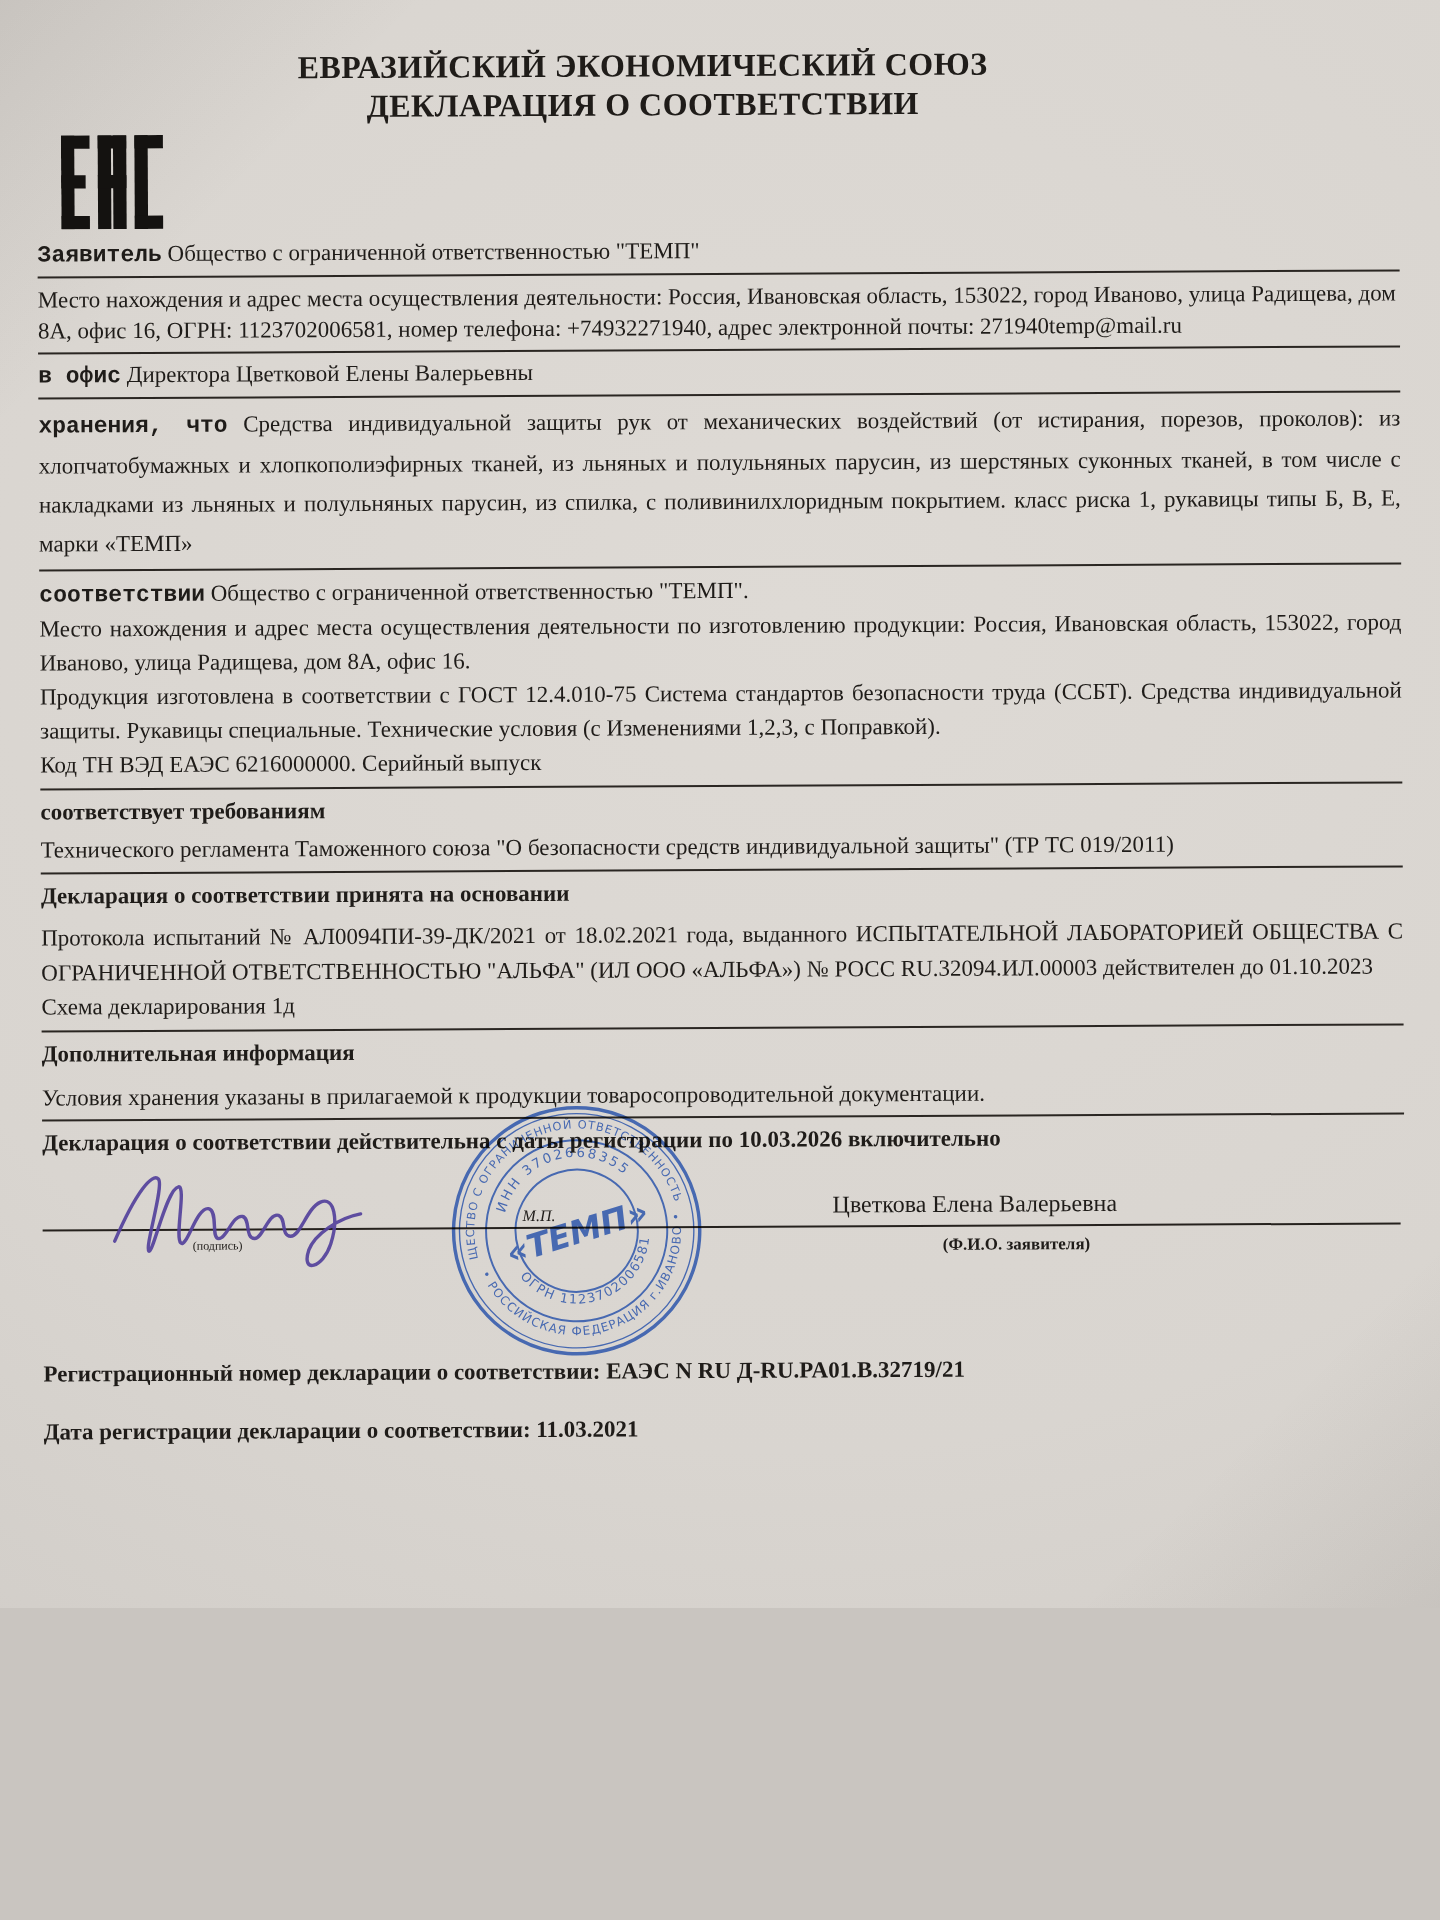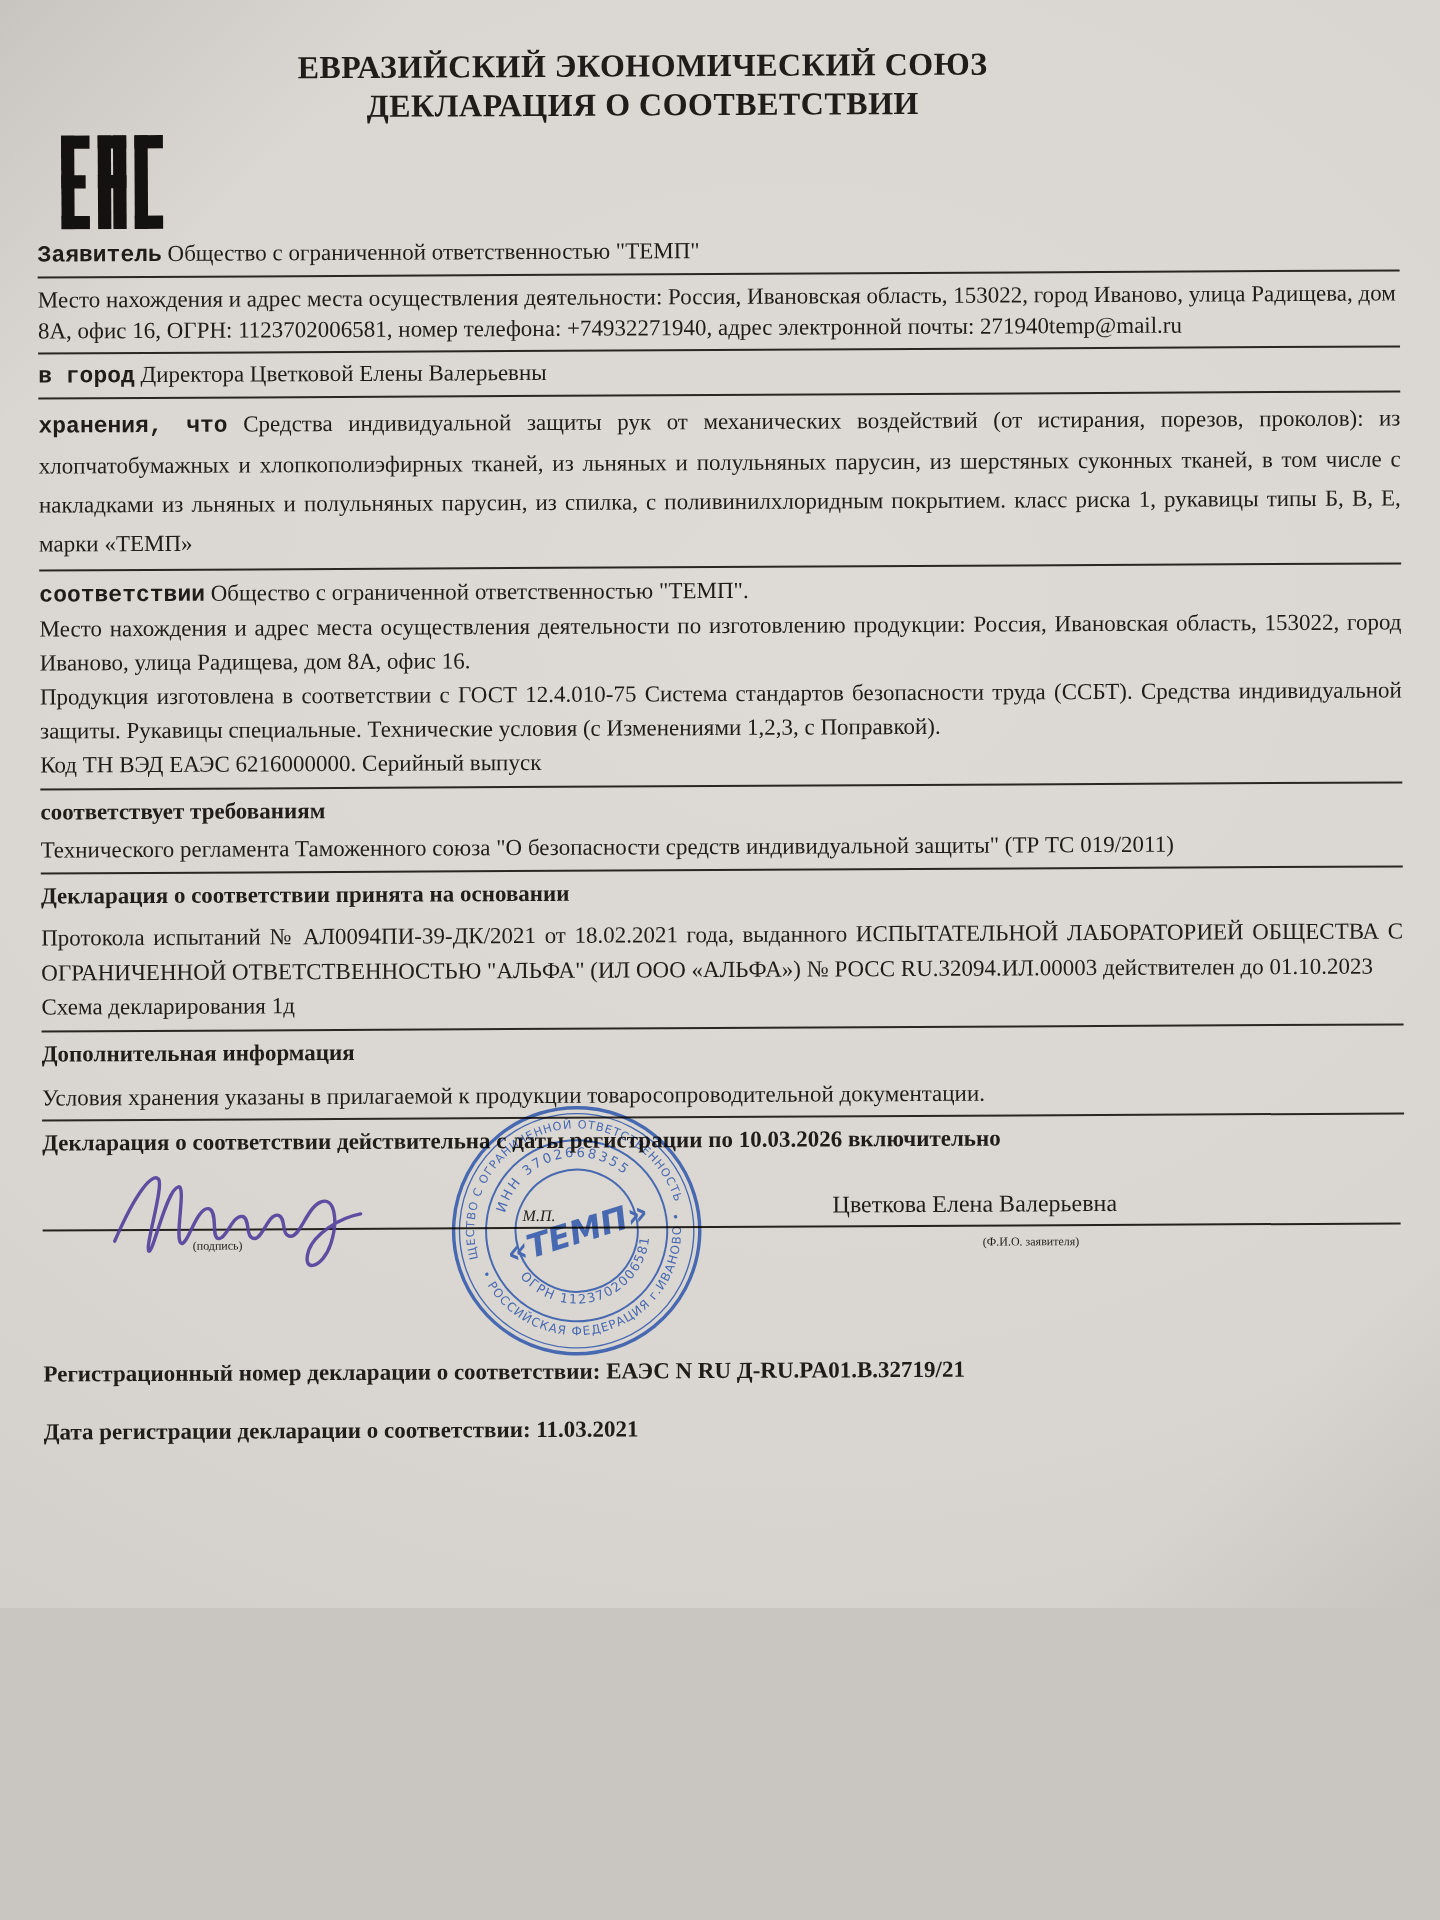--- a/index.html
+++ b/index.html
@@ -40,21 +40,21 @@
   .block-izg{font-size:23px;line-height:34px;text-align:justify;}
   .heading{font-size:23px;font-weight:bold;line-height:32px;}
   .complies{font-size:23px;line-height:32px;margin-top:6px;}
   .basis{font-size:23px;line-height:35px;margin-top:8px;text-align:justify;}
   .scheme{font-size:23px;line-height:34px;}
   .addtext{font-size:23px;line-height:31px;margin-top:12px;}
   .validity{font-size:23px;font-weight:bold;line-height:32px;}
   .sigzone{position:relative;height:182px;}
   .sigline{position:absolute;left:0;right:4px;top:70px;border-top:2px solid #25211d;}
   .sig-caption{position:absolute;top:80px;left:150px;font-size:12px;}
-  .fio-caption{position:absolute;top:80px;left:940px;font-size:12px;}
+  .fio-caption{position:absolute;top:80px;left:900px;font-size:17px;font-weight:bold;}
   .signer-name{position:absolute;top:36px;left:790px;font-size:24px;}
   .mp{position:absolute;top:50px;left:480px;font-size:16px;color:#201d1a;font-style:italic;}
   .signature-svg{position:absolute;top:4px;left:66px;}
   .stamp-wrap{
     position:absolute;top:-54px;left:406px;width:256px;height:256px;
     transform:rotate(-17deg);
     mix-blend-mode:multiply;
     opacity:0.92;
   }
   .footer-line{font-size:23px;font-weight:bold;line-height:34px;}
@@ -91,21 +91,21 @@
     <div class="line" style="margin-top:10px">
       <b class="lbl">Заявитель</b>
       <span>Общество с ограниченной ответственностью "ТЕМП"</span>
     </div>
     <hr class="hr">
 
     <div class="para">Место нахождения и адрес места осуществления деятельности: Россия, Ивановская область, 153022, город Иваново, улица Радищева, дом 8А, офис 16, ОГРН: 1123702006581, номер телефона: +74932271940, адрес электронной почты: 271940temp@mail.ru</div>
     <hr class="hr">
 
     <div class="line">
-      <b class="lbl">в город</b>
+      <b class="lbl">в офис</b>
       <span>Директора Цветковой Елены Валерьевны</span>
     </div>
     <hr class="hr">
 
     <div class="para-wide">
       <b class="lbl">хранения, что</b>
       <span>Средства индивидуальной защиты рук от механических воздействий (от истирания, порезов, проколов): из хлопчатобумажных и хлопкополиэфирных тканей, из льняных и полульняных парусин, из шерстяных суконных тканей, в том числе с накладками из льняных и полульняных парусин, из спилка, с поливинилхлоридным покрытием. класс риска 1, рукавицы типы Б, В, Е, марки «ТЕМП»</span>
     </div>
     <hr class="hr">
 

